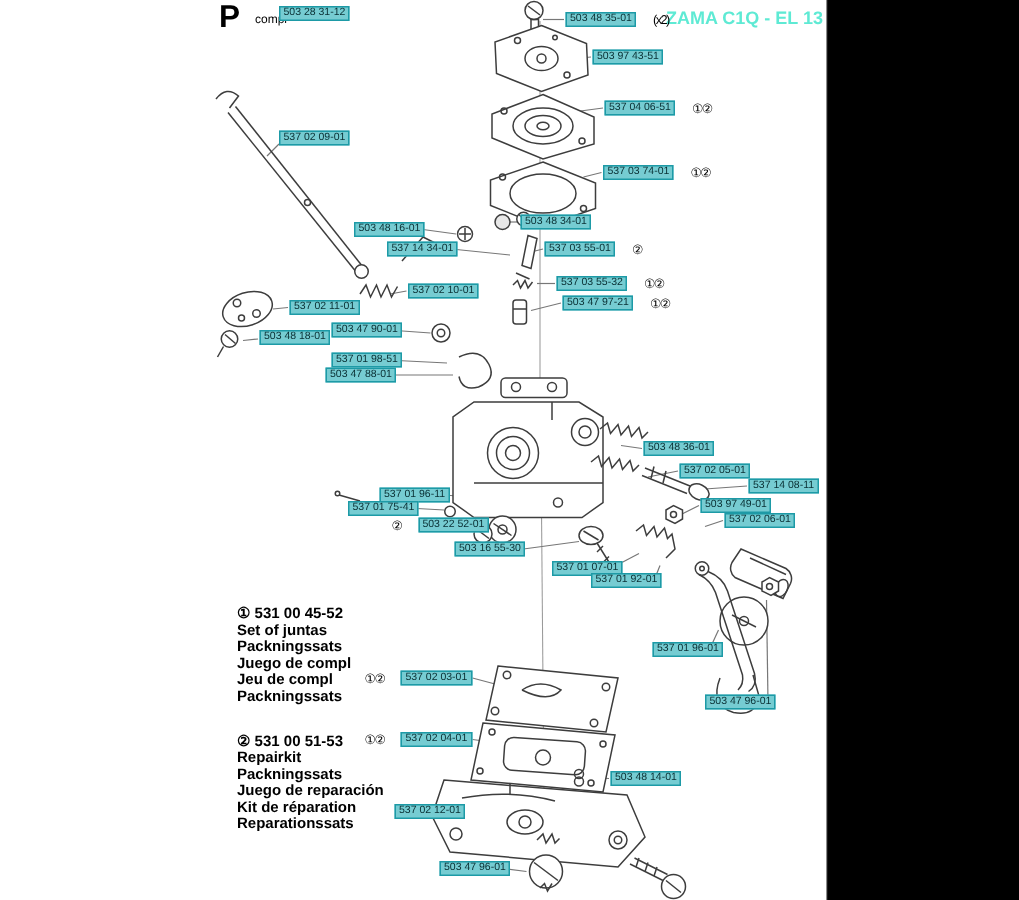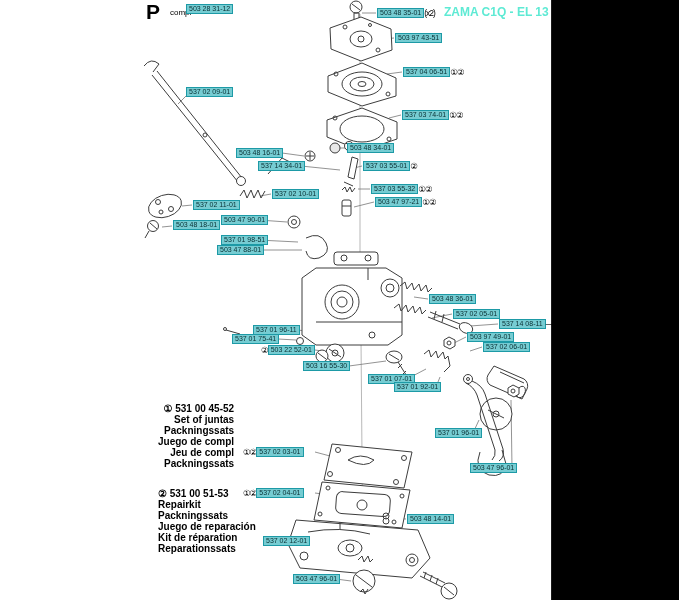--- a/index.html
+++ b/index.html
@@ -5,21 +5,21 @@
   html,body{margin:0;padding:0;background:#222;}
   .stage{position:relative;width:679px;height:600px;background:#000;overflow:hidden;
          font-family:"Liberation Sans",sans-serif;}
   .page{position:absolute;left:0;top:0;width:552px;height:600px;background:#ffffff;}
   .page-edge{position:absolute;left:551px;top:0;width:1px;height:600px;background:#1a1a1a;}
   #art{position:absolute;left:0;top:0;}
   .hdr-p{position:absolute;left:146px;top:0px;font-size:21px;font-weight:bold;color:#000;}
   .hdr-compl{position:absolute;left:170px;top:8px;font-size:8px;color:#000;}
   .title{position:absolute;left:444px;top:5px;font-size:12px;font-weight:bold;color:#5eead4;
          letter-spacing:0px;white-space:nowrap;}
-  .plabel{position:absolute;white-space:nowrap;display:flex;align-items:center;gap:0;
+  .plabel{position:absolute;white-space:nowrap;display:flex;align-items:center;gap:11px;
           font-size:7px;color:#111;}
   .plabel .pref{font-size:8.5px;letter-spacing:-1px;color:#000;}
   .plabel .box{background:#76ccd2;border:1px solid #1d9aa6;padding:0px 2px;line-height:8px;
                font-size:7px;color:#092f33;cursor:pointer;}
   .plabel .suf{font-size:8.5px;letter-spacing:-1px;color:#000;}
   .kit{position:absolute;color:#000;}
   .kit .knum{font-size:10px;font-weight:bold;white-space:nowrap;}
   .kit .kline{font-size:10px;font-weight:bold;line-height:11px;white-space:nowrap;}
   svg *{vector-effect:non-scaling-stroke;}
 </style>
@@ -386,21 +386,21 @@
       <div class="plabel" style="left: 243px; top: 447px;">
         <span class="pref">①②</span>
         <span class="box">537 02 03-01</span>
       </div>
       <div class="plabel" style="left: 243px; top: 488px;">
         <span class="pref">①②</span>
         <span class="box">537 02 04-01</span>
       </div>
     </div>
   <div id="kits-layer">
-      <div class="kit" style="left: 158px; top: 403px; text-align: right;">
+      <div class="kit" style="left: 158px; top: 403px;">
         <div class="knum">① 531 00 45-52</div>
         <div class="kline">Set of juntas</div>
         <div class="kline">Packningssats</div>
         <div class="kline">Juego de compl</div>
         <div class="kline">Jeu de compl</div>
         <div class="kline">Packningssats</div>
       </div>
       <div class="kit" style="left: 158px; top: 488px;">
         <div class="knum">② 531 00 51-53</div>
         <div class="kline">Repairkit</div>

